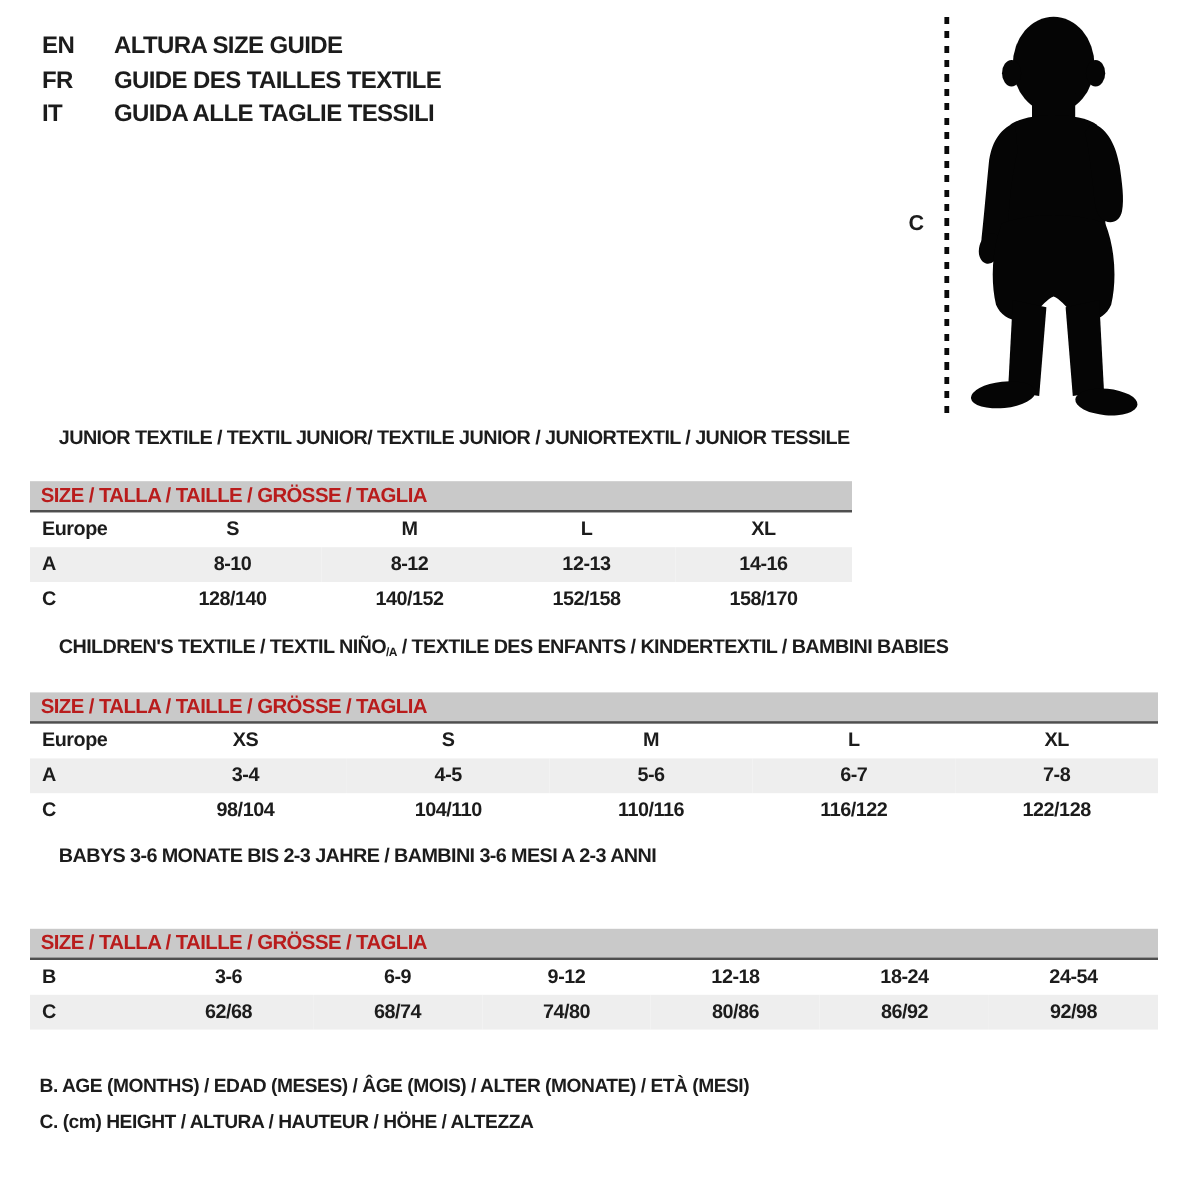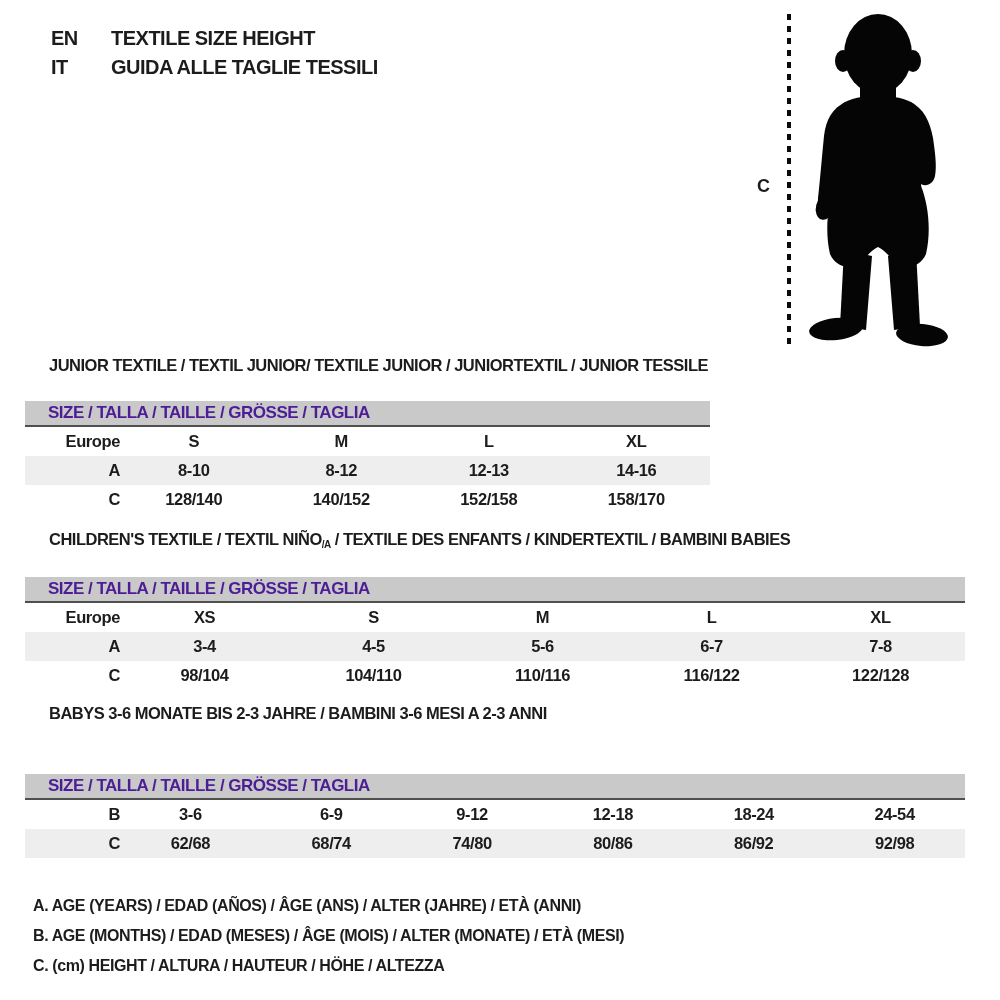--- a/index.html
+++ b/index.html
@@ -11,21 +11,21 @@
   *{margin:0;padding:0;box-sizing:border-box;}
   html,body{background:#ffffff;}
   body{
     width:1000px;height:1000px;position:relative;overflow:hidden;
     font-family:"Liberation Sans","DejaVu Sans",sans-serif;
     color:var(--text);
     -webkit-font-smoothing:antialiased;
   }
 
   
-  .lang-block{position:absolute;left:35px;top:24px;margin-left:16px;}
+  .lang-block{position:absolute;left:35px;top:24px;}
   .lang-row{display:flex;line-height:28.6px;font-size:20px;font-weight:bold;letter-spacing:-0.5px;}
   .lang-code{width:60px;}
 
   
   .height-line{
     position:absolute;left:787px;top:14px;width:4px;height:333px;
     background:repeating-linear-gradient(to bottom,#0a0a0a 0 6px,transparent 6px 12px);
   }
   .figure-c{position:absolute;left:757px;top:176px;font-size:18px;font-weight:bold;}
   .silhouette{position:absolute;left:806px;top:8px;width:150px;height:340px;}
@@ -33,50 +33,54 @@
   
   .sec-title{position:absolute;left:49px;font-size:16.5px;font-weight:bold;letter-spacing:-0.5px;white-space:nowrap;}
   .sec-title .subscript{font-size:10px;vertical-align:-3px;font-weight:bold;}
   .two-line{line-height:29px;}
 
   .size-table-wrap{position:absolute;}
   .size-band{
     background:var(--band-bg);
     border-bottom:2px solid var(--band-border);
     height:26px;line-height:24px;
-    padding-left:23px;
-    font-size:17px;font-weight:bold;letter-spacing:-0.5px;color:#4c1d95;
+    padding-left:9px;
+    font-size:17px;font-weight:bold;letter-spacing:-0.5px;color:#b91c1c;
   }
   table.size-table{width:100%;border-collapse:collapse;table-layout:fixed;}
   table.size-table td{
     height:29px;font-size:16.5px;font-weight:bold;letter-spacing:-0.4px;
     text-align:center;vertical-align:middle;color:var(--text);
   }
-  table.size-table td.rowlabel{text-align:right;padding-left:10px;width:95px;}
+  table.size-table td.rowlabel{text-align:left;padding-left:10px;width:95px;}
   table.size-table tbody tr:nth-child(even){background:var(--stripe-bg);}
 
   .wrap-junior{left:25px;top:401px;width:685px;}
   .wrap-children{left:25px;top:577px;width:940px;}
   .wrap-babies{left:25px;top:774px;width:940px;}
 
   .t-junior{top:356px;}
   .t-children{top:530px;}
   .t-babies{top:699px;}
 
   
   .notes{position:absolute;left:33px;top:891px;}
   .note-line{line-height:30px;font-size:16px;font-weight:bold;letter-spacing:-0.4px;white-space:nowrap;}
 </style>
 </head>
 <body>
 
 <div class="lang-block">
   <div class="lang-row">
     <span class="lang-code">EN</span>
-    <span>TEXTILE SIZE HEIGHT</span>
+    <span>ALTURA SIZE GUIDE</span>
+  </div>
+  <div class="lang-row">
+    <span class="lang-code">FR</span>
+    <span>GUIDE DES TAILLES TEXTILE</span>
   </div>
   <div class="lang-row">
     <span class="lang-code">IT</span>
     <span>GUIDA ALLE TAGLIE TESSILI</span>
   </div>
 </div>
 
 <div class="height-line"></div>
 <div class="figure-c">C</div>
 <svg class="silhouette" viewBox="0 0 150 340" aria-hidden="true">
@@ -183,16 +187,15 @@
           <td>74/80</td>
           <td>80/86</td>
           <td>86/92</td>
           <td>92/98</td>
         </tr>
       </tbody>
     </table>
 </div>
 
 <div class="notes">
-  <div class="note-line">A. AGE (YEARS) / EDAD (AÑOS) / ÂGE (ANS) / ALTER (JAHRE) / ETÀ (ANNI)</div>
   <div class="note-line">B. AGE (MONTHS) / EDAD (MESES) / ÂGE (MOIS) / ALTER (MONATE) / ETÀ (MESI)</div>
   <div class="note-line">C. (cm) HEIGHT / ALTURA / HAUTEUR / HÖHE / ALTEZZA</div>
 </div>
 
 </body></html>

